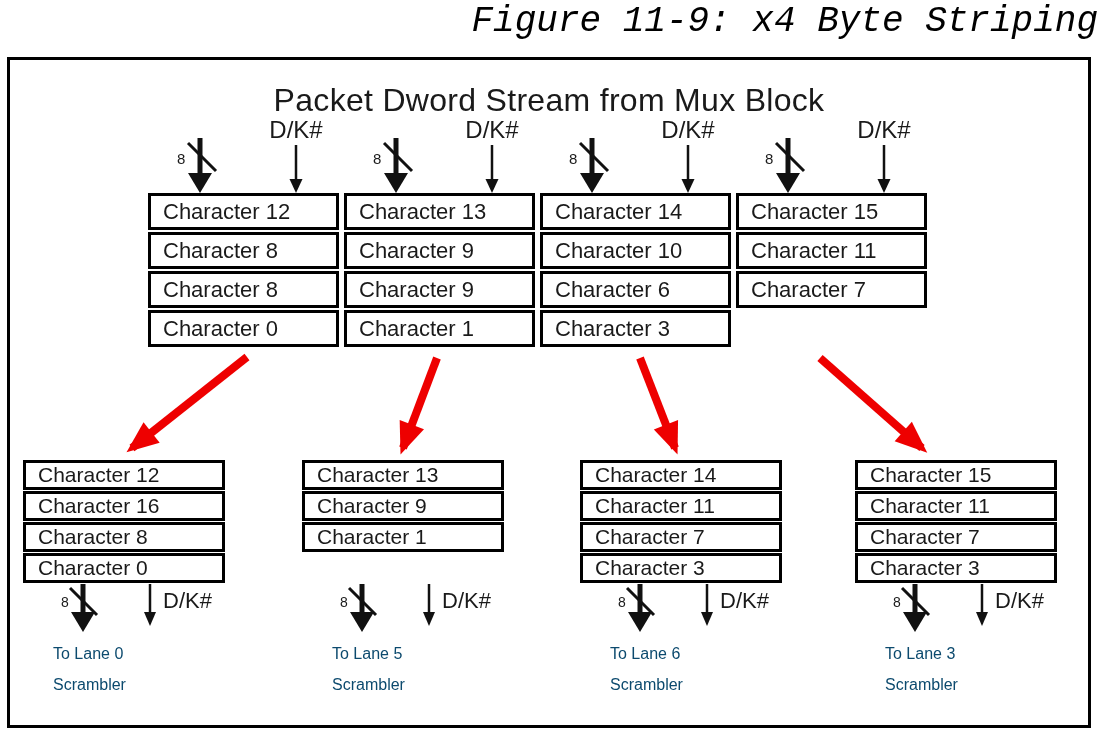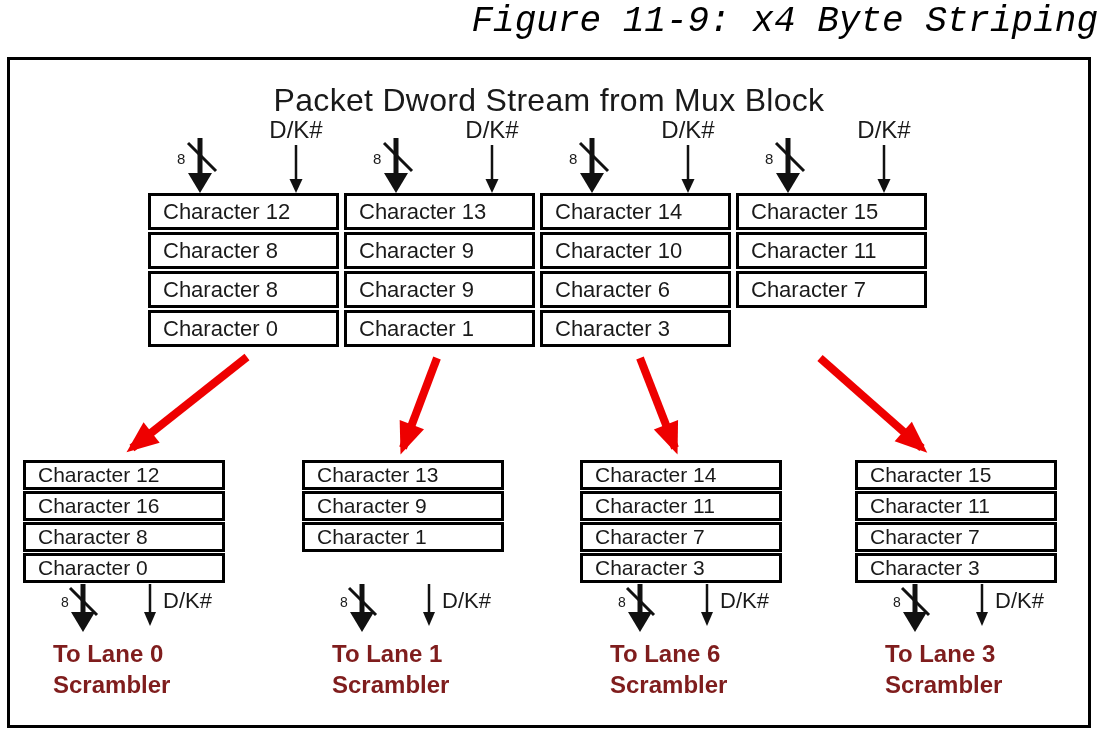--- a/index.html
+++ b/index.html
@@ -52,21 +52,21 @@
     font-size:21px; color:#1a1a1a; margin-top:1px; white-space:nowrap;
   }
   .lrow:first-child { margin-top:0; }
   .lane-bus  { position:absolute; left:38px;  top:124px; }
   .lane-thin { position:absolute; left:119px; top:124px; }
   .lane-dk {
     position:absolute; left:140px; top:128px; font-size:22px; color:#1a1a1a;
   }
   .scram {
     position:absolute; left:30px; top:178px;
-    font-size:24px; font-weight:bold; line-height:31px; color:#7f1d1d;
+    font-size:16px; font-weight:normal; line-height:31px; color:#0c4a6e;
     white-space:nowrap;
   }
   svg text { font-family:"Liberation Sans", sans-serif; fill:#1a1a1a; }
 </style>
 </head>
 <body>
 
 <div class="canvas">
 
   <div class="fig-title">Figure 11-9: x4 Byte Striping</div>
@@ -192,21 +192,21 @@
         <polygon points="10,28 34,28 22,48" fill="#111"></polygon>
         <line x1="9" y1="4" x2="36" y2="31" stroke="#111" stroke-width="3"></line>
         <text x="0" y="23" font-size="14">8</text>
       </svg>
       <svg class="lane-thin" width="16" height="42" viewBox="0 0 16 42">
         <line x1="8" y1="0" x2="8" y2="30" stroke="#111" stroke-width="2.5"></line>
         <polygon points="2,28 14,28 8,42" fill="#111"></polygon>
       </svg>
       <div class="lane-dk">D/K#</div>
       <div class="scram">
-        <div>To Lane 1</div>
+        <div>To Lane 5</div>
         <div>Scrambler</div>
       </div>
     </div>
 
     <div class="lane ln2">
       <div class="lrow">Character 14</div>
       <div class="lrow">Character 11</div>
       <div class="lrow">Character 7</div>
       <div class="lrow">Character 3</div>
       <svg class="lane-bus" width="44" height="48" viewBox="0 0 44 48">

